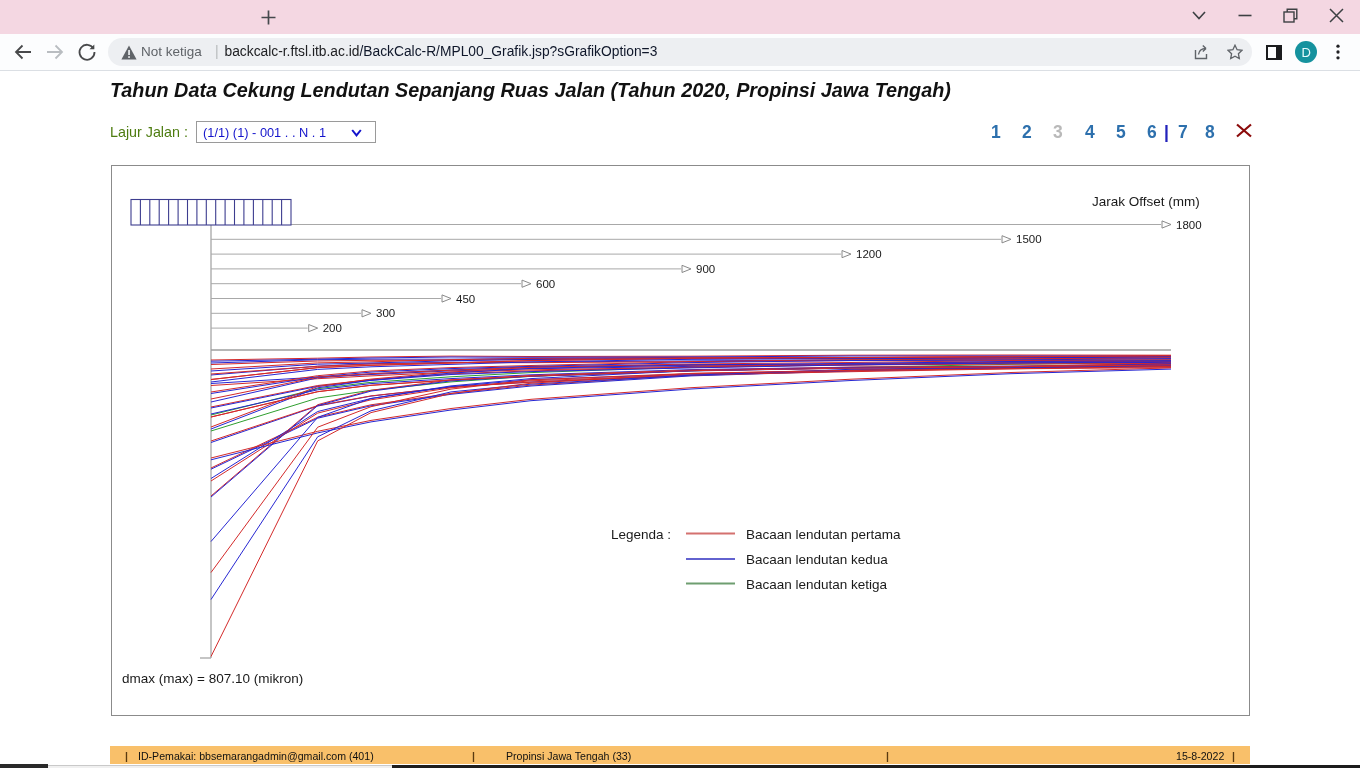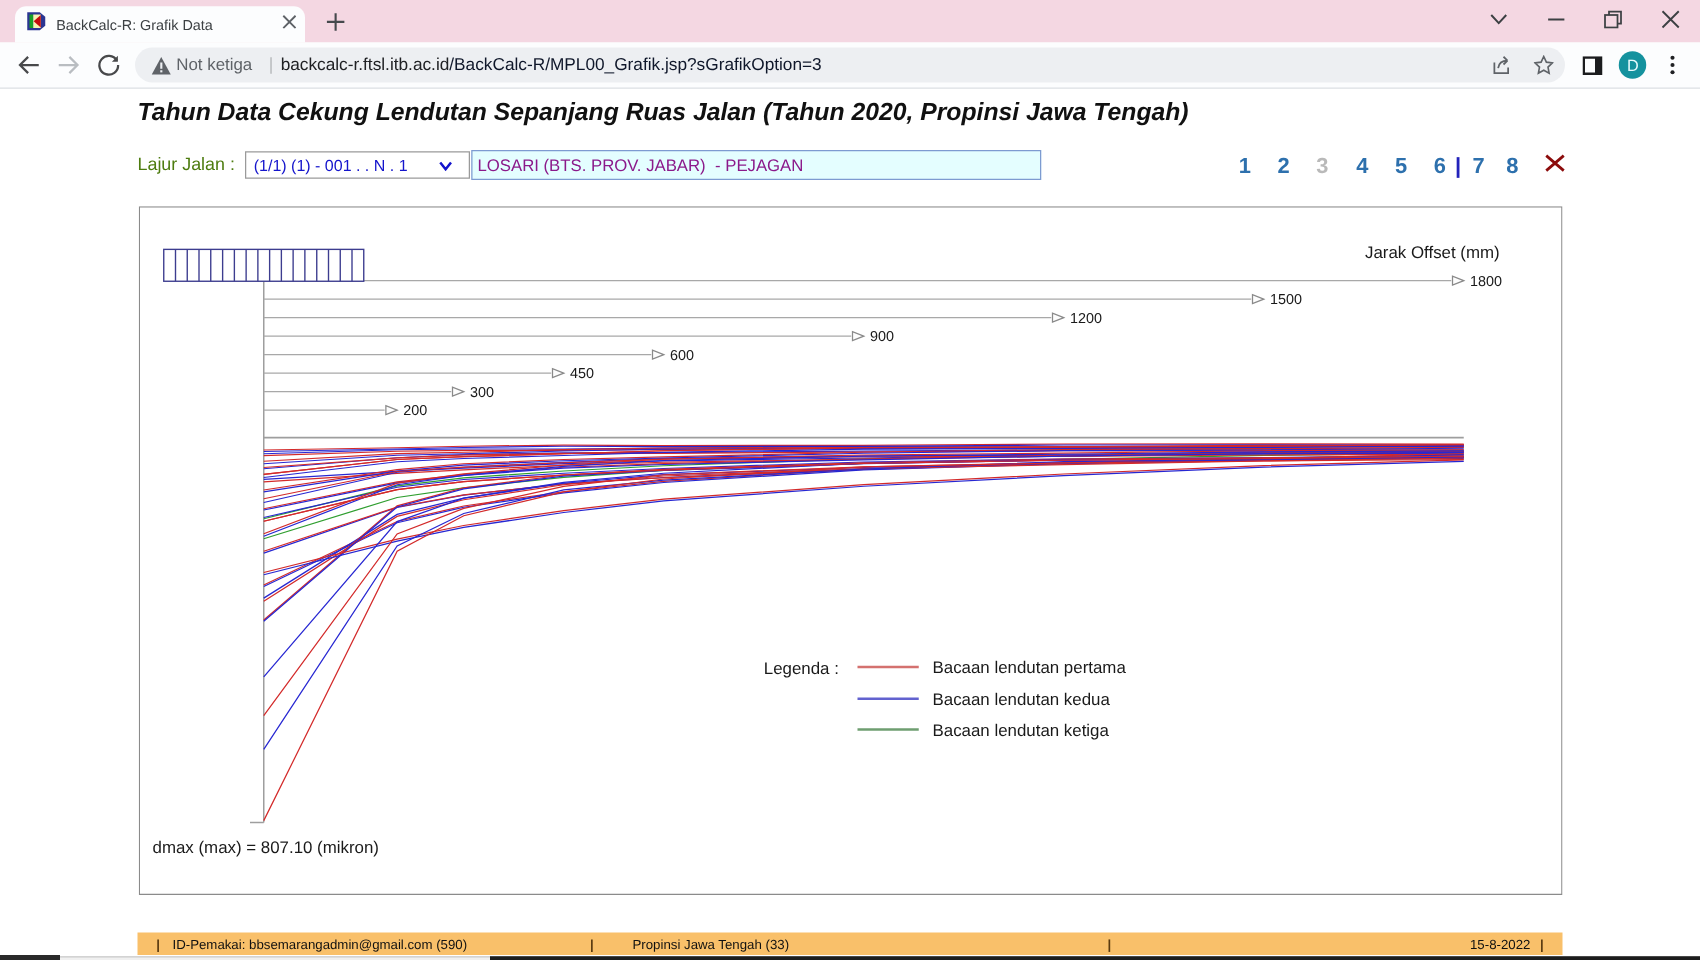--- a/index.html
+++ b/index.html
@@ -26,32 +26,20 @@
          border:1px solid #7d9bd1; }
   #inp span { position:absolute; left:4px; top:4px; font-size:13.4px; color:#8b1a8b; white-space:pre; }
   .pg { position:absolute; top:121.5px; font-size:17.5px; font-weight:bold; color:#2d70ad; }
   #statusbar { position:absolute; left:110px; top:746px; width:1140px; height:18px; background:#f9c06a; }
   #statusbar span { position:absolute; top:4px; font-size:10.6px; color:#111; white-space:nowrap; }
   #statusbar .sep { color:#5a3a10; font-weight:bold; }
 </style>
 </head>
 <body>
 <div id="tabstrip">
-  <div id="tab">
-    <svg class="abs" style="left:9px;top:4px" width="16" height="16" viewBox="0 0 16 16">
-      <path d="M0.8 0.8 H10.8 L15.2 4.4 V11.6 L10.8 15.2 H0.8 Z" fill="#2b3592"></path>
-      <rect x="2.6" y="2.6" width="3" height="10.8" fill="#18a024"></rect>
-      <rect x="5.6" y="2.6" width="6" height="10.8" fill="#f7f3b0"></rect>
-      <path d="M11.6 3 V13 L5.9 8 Z" fill="#c50c0c"></path>
-    </svg>
-    <span id="tabtitle">BackCalc-R: Grafik Data</span>
-    <svg class="abs" style="left:213px;top:6px" width="12" height="12" viewBox="0 0 11 11">
-      <path d="M1.5 1.5 L10.5 10.5 M10.5 1.5 L1.5 10.5" stroke="#5f6368" stroke-width="1.4" fill="none"></path>
-    </svg>
-  </div>
   <svg class="abs" style="left:261px;top:10px" width="15" height="15" viewBox="0 0 15 15">
     <path d="M7.5 0.5 V14.5 M0.5 7.5 H14.5" stroke="#45494d" stroke-width="1.7" fill="none"></path>
   </svg>
   <svg class="abs" style="left:1192px;top:11px" width="14" height="9" viewBox="0 0 14 9">
     <path d="M1 1 L7 7.5 L13 1" stroke="#3c4043" stroke-width="1.6" fill="none"></path>
   </svg>
   <svg class="abs" style="left:1238px;top:13.5px" width="14" height="3" viewBox="0 0 14 3">
     <path d="M0.5 1.5 H13.5" stroke="#3c4043" stroke-width="1.6"></path>
   </svg>
   <svg class="abs" style="left:1283px;top:8px" width="15" height="15" viewBox="0 0 15 15">
@@ -106,23 +94,20 @@
 </div>
 <div id="page">
   <div id="title">Tahun Data Cekung Lendutan Sepanjang Ruas Jalan (Tahun 2020, Propinsi Jawa Tengah)</div>
   <div id="lbl">Lajur Jalan :</div>
   <div id="sel">
       <span>(1/1) (1) - 001 . . N . 1</span>
     <svg class="abs" style="left:154px;top:7px" width="11" height="8" viewBox="0 0 11 8">
       <path d="M1.2 1 L5.5 6.4 L9.8 1" stroke="#1414cc" stroke-width="2" fill="none"></path>
     </svg>
   </div>
-  <div id="inp">
-      <span>LOSARI (BTS. PROV. JABAR)&nbsp; - PEJAGAN</span>
-    </div>
   <span class="pg" style="left:991px">1</span>
   <span class="pg" style="left:1022px">2</span>
   <span class="pg" style="left:1053px;color:#b9b9b9">3</span>
   <span class="pg" style="left:1085px">4</span>
   <span class="pg" style="left:1116px">5</span>
   <span class="pg" style="left:1147px">6</span>
   <span class="pg" style="left:1164px;color:#2222bb">|</span>
   <span class="pg" style="left:1178px">7</span>
   <span class="pg" style="left:1205px">8</span>
   <svg class="abs" style="left:1236px;top:123px" width="16" height="15" viewBox="0 0 16 15">
@@ -227,21 +212,21 @@
     <text x="635" y="373.5" font-size="13.5" fill="#1a1a1a">Bacaan lendutan pertama</text>
     <line x1="575" y1="394" x2="624" y2="394" stroke="#6262cf" stroke-width="2"></line>
     <text x="635" y="399" font-size="13.5" fill="#1a1a1a">Bacaan lendutan kedua</text>
     <line x1="575" y1="418.5" x2="624" y2="418.5" stroke="#6e9e70" stroke-width="2"></line>
     <text x="635" y="423.5" font-size="13.5" fill="#1a1a1a">Bacaan lendutan ketiga</text>
     <text x="11" y="517.5" font-size="13.5" fill="#1a1a1a">dmax (max) = 807.10 (mikron)</text>
   </svg>
 </div>
 <div id="statusbar">
   <span class="sep" style="left:15px">|</span>
-  <span style="left:28px">ID-Pemakai: bbsemarangadmin@gmail.com (590)</span>
+  <span style="left:28px">ID-Pemakai: bbsemarangadmin@gmail.com (401)</span>
   <span class="sep" style="left:362px">|</span>
   <span style="left:396px">Propinsi Jawa Tengah (33)</span>
   <span class="sep" style="left:776px">|</span>
   <span style="left:1066px">15-8-2022</span>
   <span class="sep" style="left:1122px">|</span>
 </div>
 <div class="abs" style="left:0;top:764.5px;width:1360px;height:3.5px;background:#f0f0f0;border-top:1px solid #c9c9c9"></div>
 <div class="abs" style="left:392px;top:765px;width:968px;height:3px;background:#1d1d1d"></div>
 <div class="abs" style="left:0;top:763.5px;width:48px;height:4.5px;background:#2a2a2a"></div>
 

